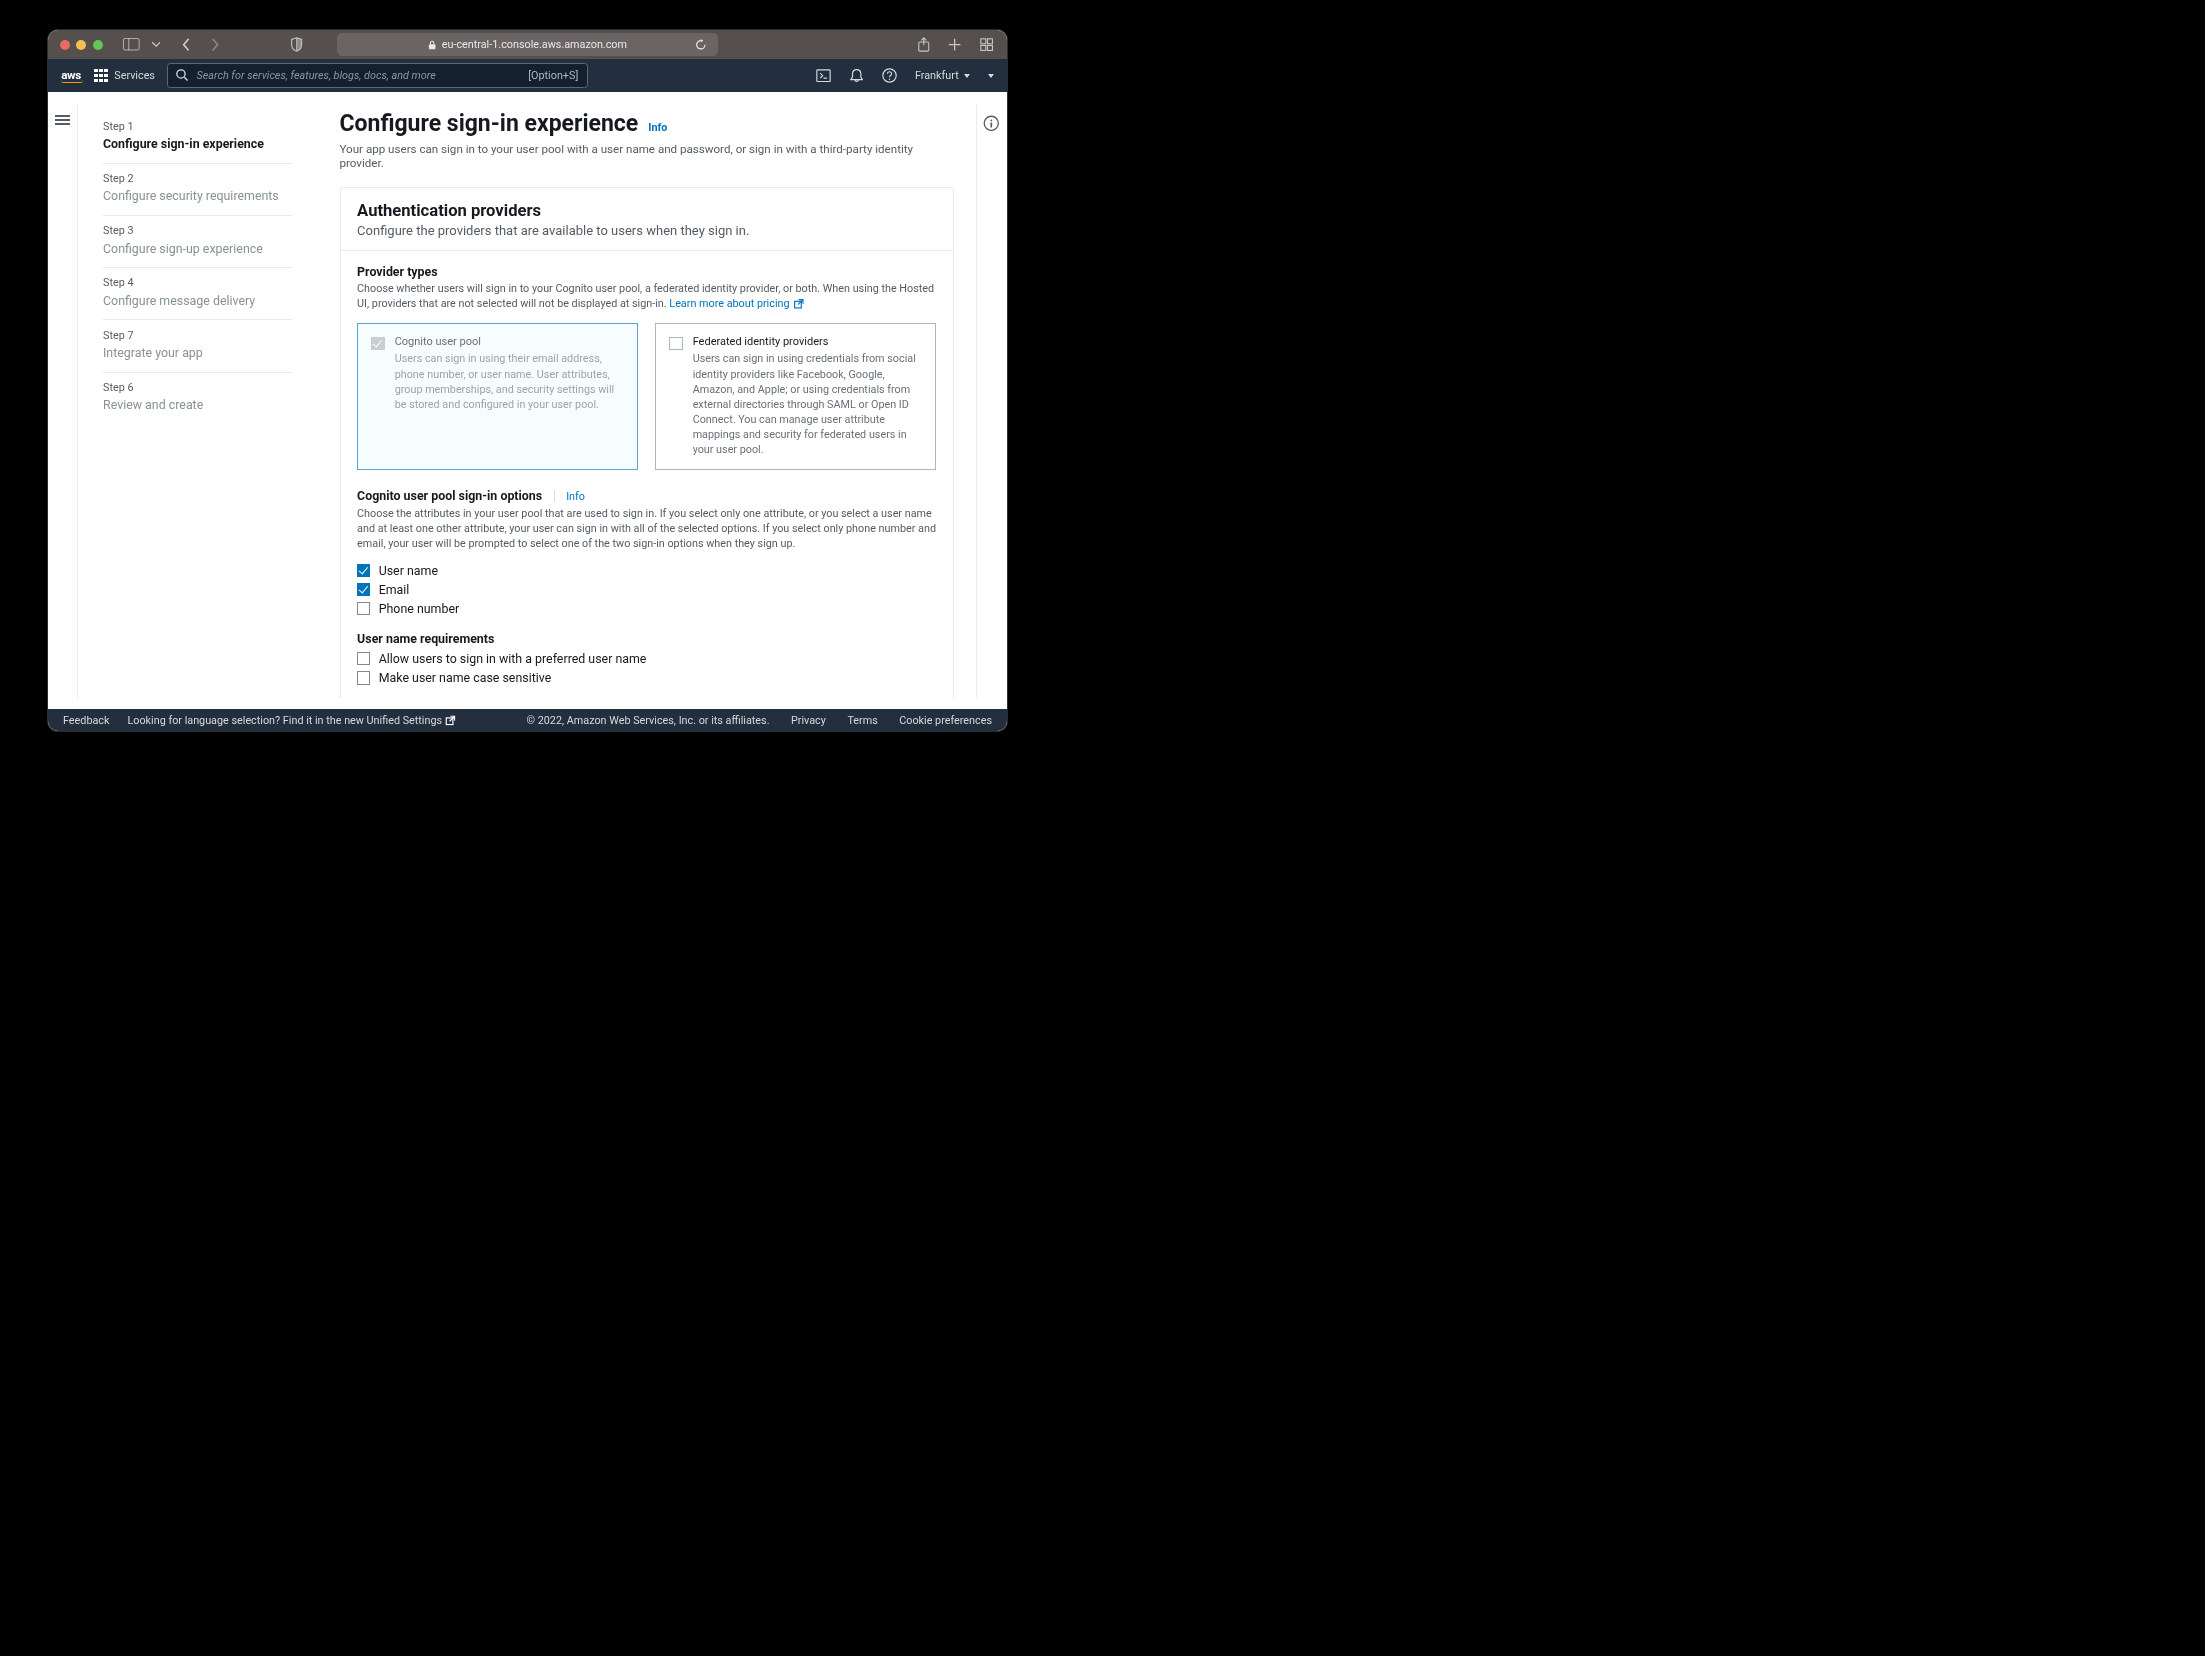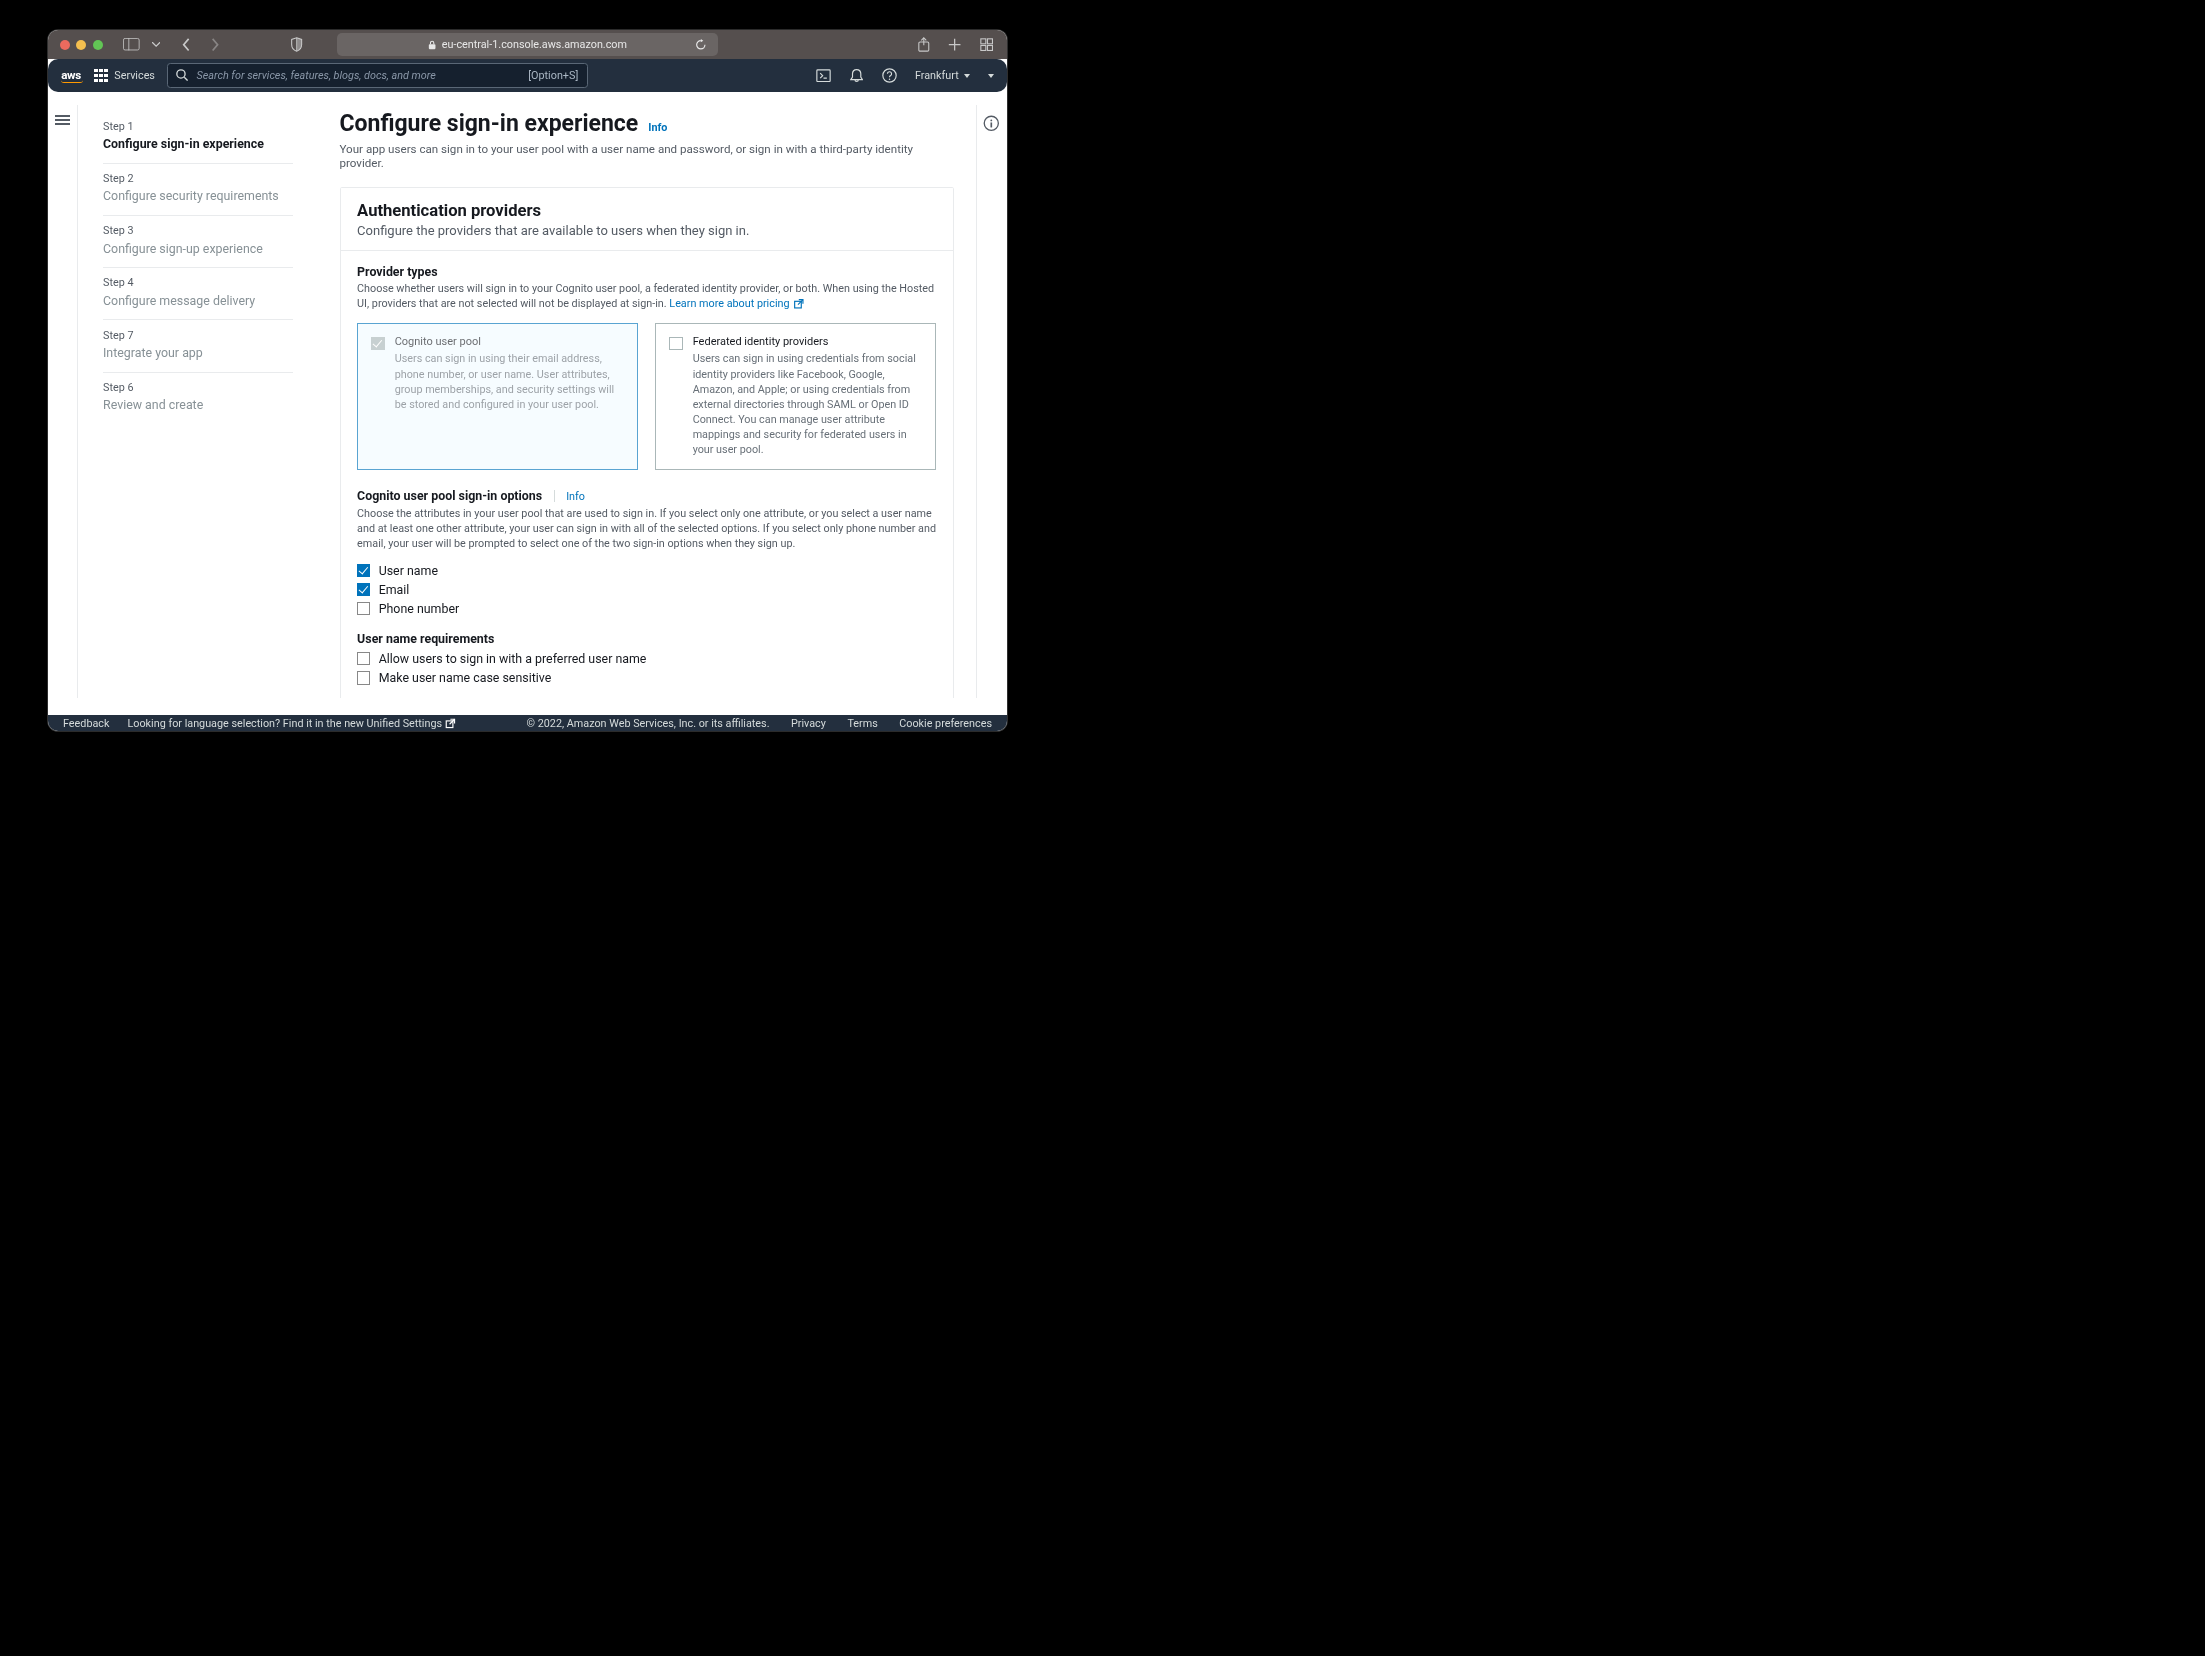--- a/index.html
+++ b/index.html
@@ -45,21 +45,21 @@
     color:#e8e8e8; font-size:10.8px;
     position:relative;
   }
   .lock{font-size:9px; margin-right:5px}
   .reload{position:absolute; right:8.3px}
   .chrome-right{display:flex; gap:13.3px; margin-left:auto;}
   
   .awsnav {
     height: 33px; background:#232f3e;
     display:flex; align-items:center; color:#d5dbdb;
-    padding: 0 13.3px; gap: 11.6px; font-size:10.8px;border-radius:10px;
+    padding: 0 13.3px; gap: 11.6px; font-size:10.8px;
   }
   .aws-logo { font-weight:700; color:#fff; font-size:11.6px; letter-spacing:-0.4px;}
   .aws-logo .smile{display:block;height:2.5px;background:linear-gradient(90deg,#ff9900,#ff9900);border-radius:50%;width:21.5px;margin-top:-1.7px; border-bottom:1.7px solid #ff9900; background:none; border-radius:0 0 10px 10px;}
   .services-btn{display:flex;align-items:center;gap:6.6px;cursor:pointer}
   .grid9{display:grid;grid-template-columns:repeat(3,3.3px);grid-template-rows:repeat(3,3.3px);gap:1.7px}
   .grid9 span{background:#fff;width:3.3px;height:3.3px}
   .aws-search{
     flex:0 0 421px; height:25px; background:#15202e;
     border:0.8px solid #5a6776; border-radius:3.3px;
     display:flex; align-items:center; padding:0 8.3px; gap:8.3px;
@@ -118,21 +118,21 @@
   .divider-v{width:0.8px;height:11.6px;background:#d5dbdb}
   .options{margin:8.3px 0 15px 0}
   .opt{display:flex;align-items:center;gap:8.3px;margin:4.1px 0;font-size:12.4px;color:#16191f}
   .chk{width:13.3px;height:13.3px;border:0.8px solid #888;position:relative;cursor:pointer;flex:0 0 13.3px}
   .chk.on{background:#0073bb;border-color:#0073bb}
   .chk.on::after{content:"";position:absolute;left:3.3px;top:0;width:4.1px;height:7.5px;border:solid #fff;border-width:0 1.7px 1.7px 0;transform:rotate(40deg)}
   .alert{border:0.8px solid #d5dbdb;padding:11.6px 15px;display:flex;gap:11.6px;align-items:center;margin-top:13.3px}
 
   
   .footer{
-    position:absolute;left:0;right:0;bottom:0;height:16px;
+    position:absolute;left:0;right:0;bottom:0;height:22px;
     background:#232f3e;color:#d5dbdb;font-size:10.8px;
     display:flex;align-items:center;padding:0 15px;gap:18px;
   }
   .footer .right{margin-left:auto;display:flex;gap:21.5px}
   .footer a{color:#d5dbdb;cursor:pointer}
   .us-link{font-weight:400;color:#fff}
 
   svg{display:block}
 </style>
 </head>

